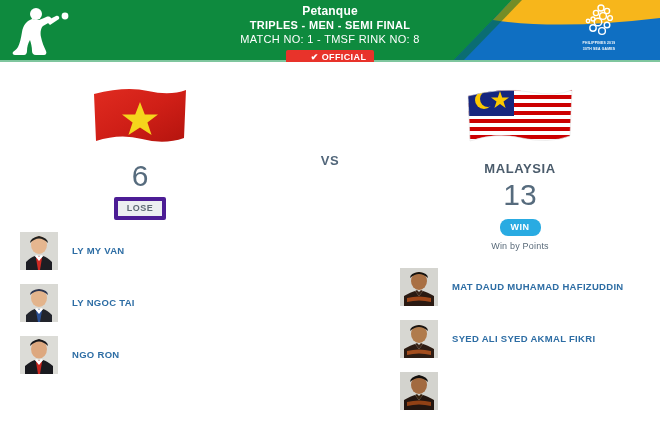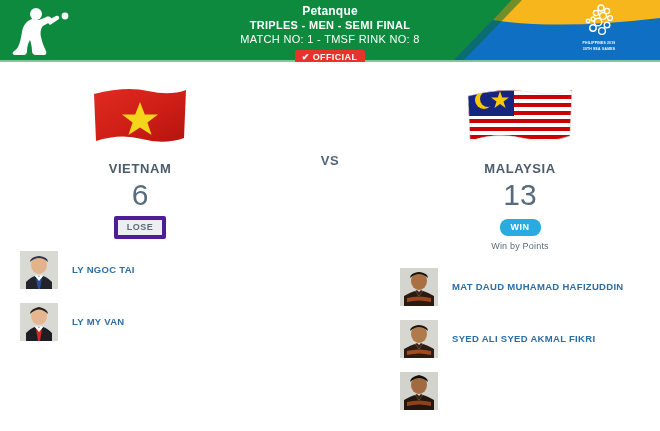--- a/index.html
+++ b/index.html
@@ -76,21 +76,21 @@
     letter-spacing: 0.3px;
     line-height: 14px;
   }
   .official-badge {
     display: inline-block;
     background: #e8332a;
     color: #ffffff;
     font-size: 9px;
     font-weight: bold;
     letter-spacing: 0.4px;
-    padding: 2px 8px 3px 7px;
+    padding: 2px 8px 3px 25px;
     border-radius: 2px;
     margin-top: 3px;
   }
   .official-badge .chk {
     font-size: 9px;
     margin-right: 3px;
   }
 
   .sea-logo {
     position: absolute;
@@ -296,56 +296,68 @@
           <linearGradient id="vnRed" x1="0" y1="0" x2="1" y2="1">
             <stop offset="0%" stop-color="#e02b20"></stop>
             <stop offset="50%" stop-color="#d01f17"></stop>
             <stop offset="100%" stop-color="#b4140e"></stop>
           </linearGradient>
         </defs>
         <path d="M8 10 Q40 2 62 7 Q84 12 100 6 L98 54 Q78 61 56 55 Q34 49 10 57 Z" fill="url(#vnRed)"></path>
         <polygon points="54,18 58.8,30.5 72,30.5 61.4,38.4 65.6,51 54,43.4 42.4,51 46.6,38.4 36,30.5 49.2,30.5" fill="#f5d51c"></polygon>
       </svg>
     </div>
-    <div class="team-name">VIETNAM</div>
     <div class="team-score">6</div>
     <div class="result-row">
       <span class="badge-lose">LOSE</span>
     </div>
 
     <div class="players">
+
+      <div class="player-row">
+        <span class="player-photo">
+          <svg width="38" height="38" viewBox="0 0 38 38">
+            <rect width="38" height="38" fill="#d9d9d4"></rect>
+            <ellipse cx="19" cy="13" rx="8" ry="9" fill="#e5b68f"></ellipse>
+            <path d="M10 11 Q19 2 28 11 Q28 6 19 4 Q10 6 10 11 Z" fill="#20201f"></path>
+            <path d="M6 38 L6 30 Q11 25 15 24 L19 29 L23 24 Q27 25 32 30 L32 38 Z" fill="#1d1d23"></path>
+            <polygon points="19,24 22,26 20,38 18,38 16,26" fill="#cf2a24"></polygon>
+            <path d="M15 24 L19 29 L23 24 L21 23 L19 25 L17 23 Z" fill="#ffffff"></path>
+          </svg>
+        </span>
+        <span class="player-name">LY MY VAN</span>
+      </div>
 
       <div class="player-row">
         <span class="player-photo">
           <svg width="38" height="38" viewBox="0 0 38 38">
             <rect width="38" height="38" fill="#d9d9d4"></rect>
             <ellipse cx="19" cy="14" rx="8" ry="9" fill="#e3b48c"></ellipse>
             <path d="M10 11 Q19 3 28 11 Q28 6 19 5 Q10 6 10 11 Z" fill="#2c3550"></path>
             <path d="M6 38 L6 31 Q11 26 15 25 L19 30 L23 25 Q27 26 32 31 L32 38 Z" fill="#22242c"></path>
             <polygon points="19,25 22,27 20,38 18,38 16,27" fill="#2b4f93"></polygon>
             <path d="M15 25 L19 30 L23 25 L21 24 L19 26 L17 24 Z" fill="#ffffff"></path>
           </svg>
         </span>
         <span class="player-name">LY NGOC TAI</span>
       </div>
 
       <div class="player-row">
         <span class="player-photo">
           <svg width="38" height="38" viewBox="0 0 38 38">
-            <rect width="38" height="38" fill="#d9d9d4"></rect>
-            <ellipse cx="19" cy="13" rx="8" ry="9" fill="#e5b68f"></ellipse>
-            <path d="M10 11 Q19 2 28 11 Q28 6 19 4 Q10 6 10 11 Z" fill="#20201f"></path>
-            <path d="M6 38 L6 30 Q11 25 15 24 L19 29 L23 24 Q27 25 32 30 L32 38 Z" fill="#1d1d23"></path>
-            <polygon points="19,24 22,26 20,38 18,38 16,26" fill="#cf2a24"></polygon>
+            <rect width="38" height="38" fill="#dcdcd7"></rect>
+            <ellipse cx="19" cy="13" rx="8" ry="9.5" fill="#dda87f"></ellipse>
+            <path d="M10 10 Q19 1 28 10 Q28 5 19 3 Q10 5 10 10 Z" fill="#16161a"></path>
+            <path d="M5 38 L5 30 Q11 25 15 24 L19 29 L23 24 Q27 25 33 30 L33 38 Z" fill="#1a1a1f"></path>
+            <polygon points="19,24 22,26 20,38 18,38 16,26" fill="#c8261f"></polygon>
             <path d="M15 24 L19 29 L23 24 L21 23 L19 25 L17 23 Z" fill="#ffffff"></path>
           </svg>
         </span>
-        <span class="player-name">LY MY VAN</span>
-      </div>
-
+        <span class="player-name">NGO RON</span>
+      </div>
 
     </div>
   </div>
 
   <div class="side side-right">
     <div class="flag-wrap">
       <svg width="116" height="66" viewBox="0 0 116 66">
         <defs>
           <clipPath id="myClip">
             <path d="M6 12 Q40 3 68 8 Q94 13 110 6 L108 52 Q86 60 60 54 Q34 48 8 57 Z"></path>

